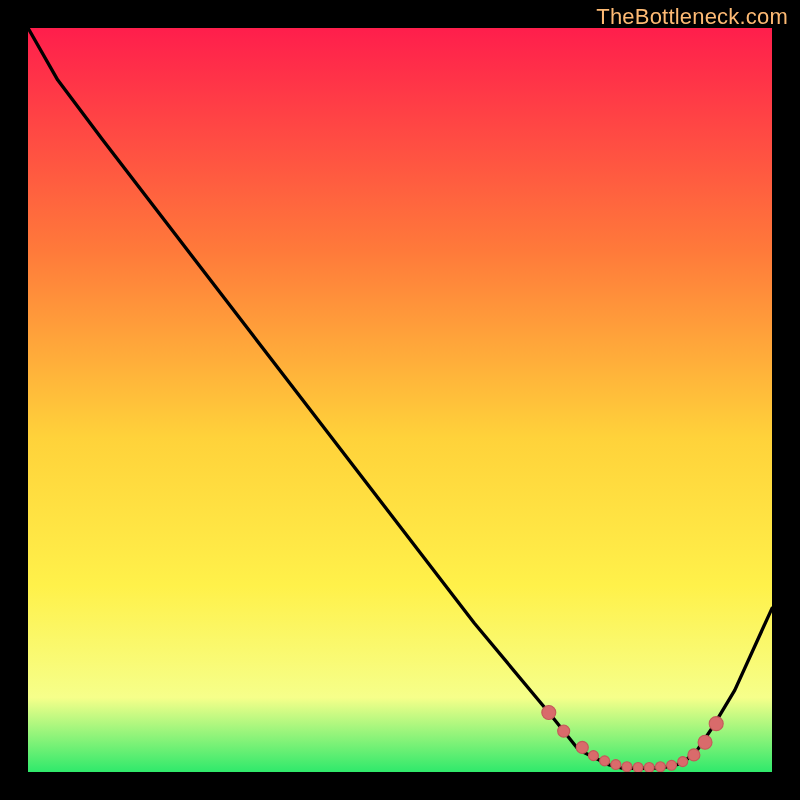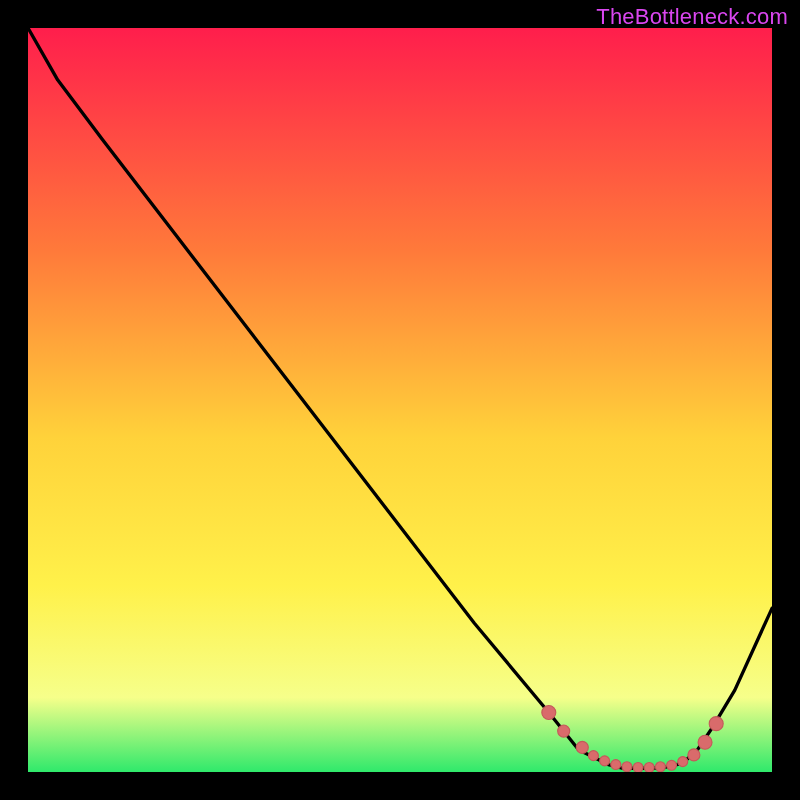--- a/index.html
+++ b/index.html
@@ -40,21 +40,21 @@
     left: 0;
     width: 100%;
     height: 100%;
   }
   .watermark {
     position: absolute;
     top: 4px;
     right: 12px;
     font-size: 22px;
     font-weight: 500;
-    color: #d946ef;
+    color: #fdba74;
     letter-spacing: 0.2px;
     user-select: none;
   }
 </style>
 </head>
 <body>
 
 <div class="frame">
   <div class="plot-area">
 

